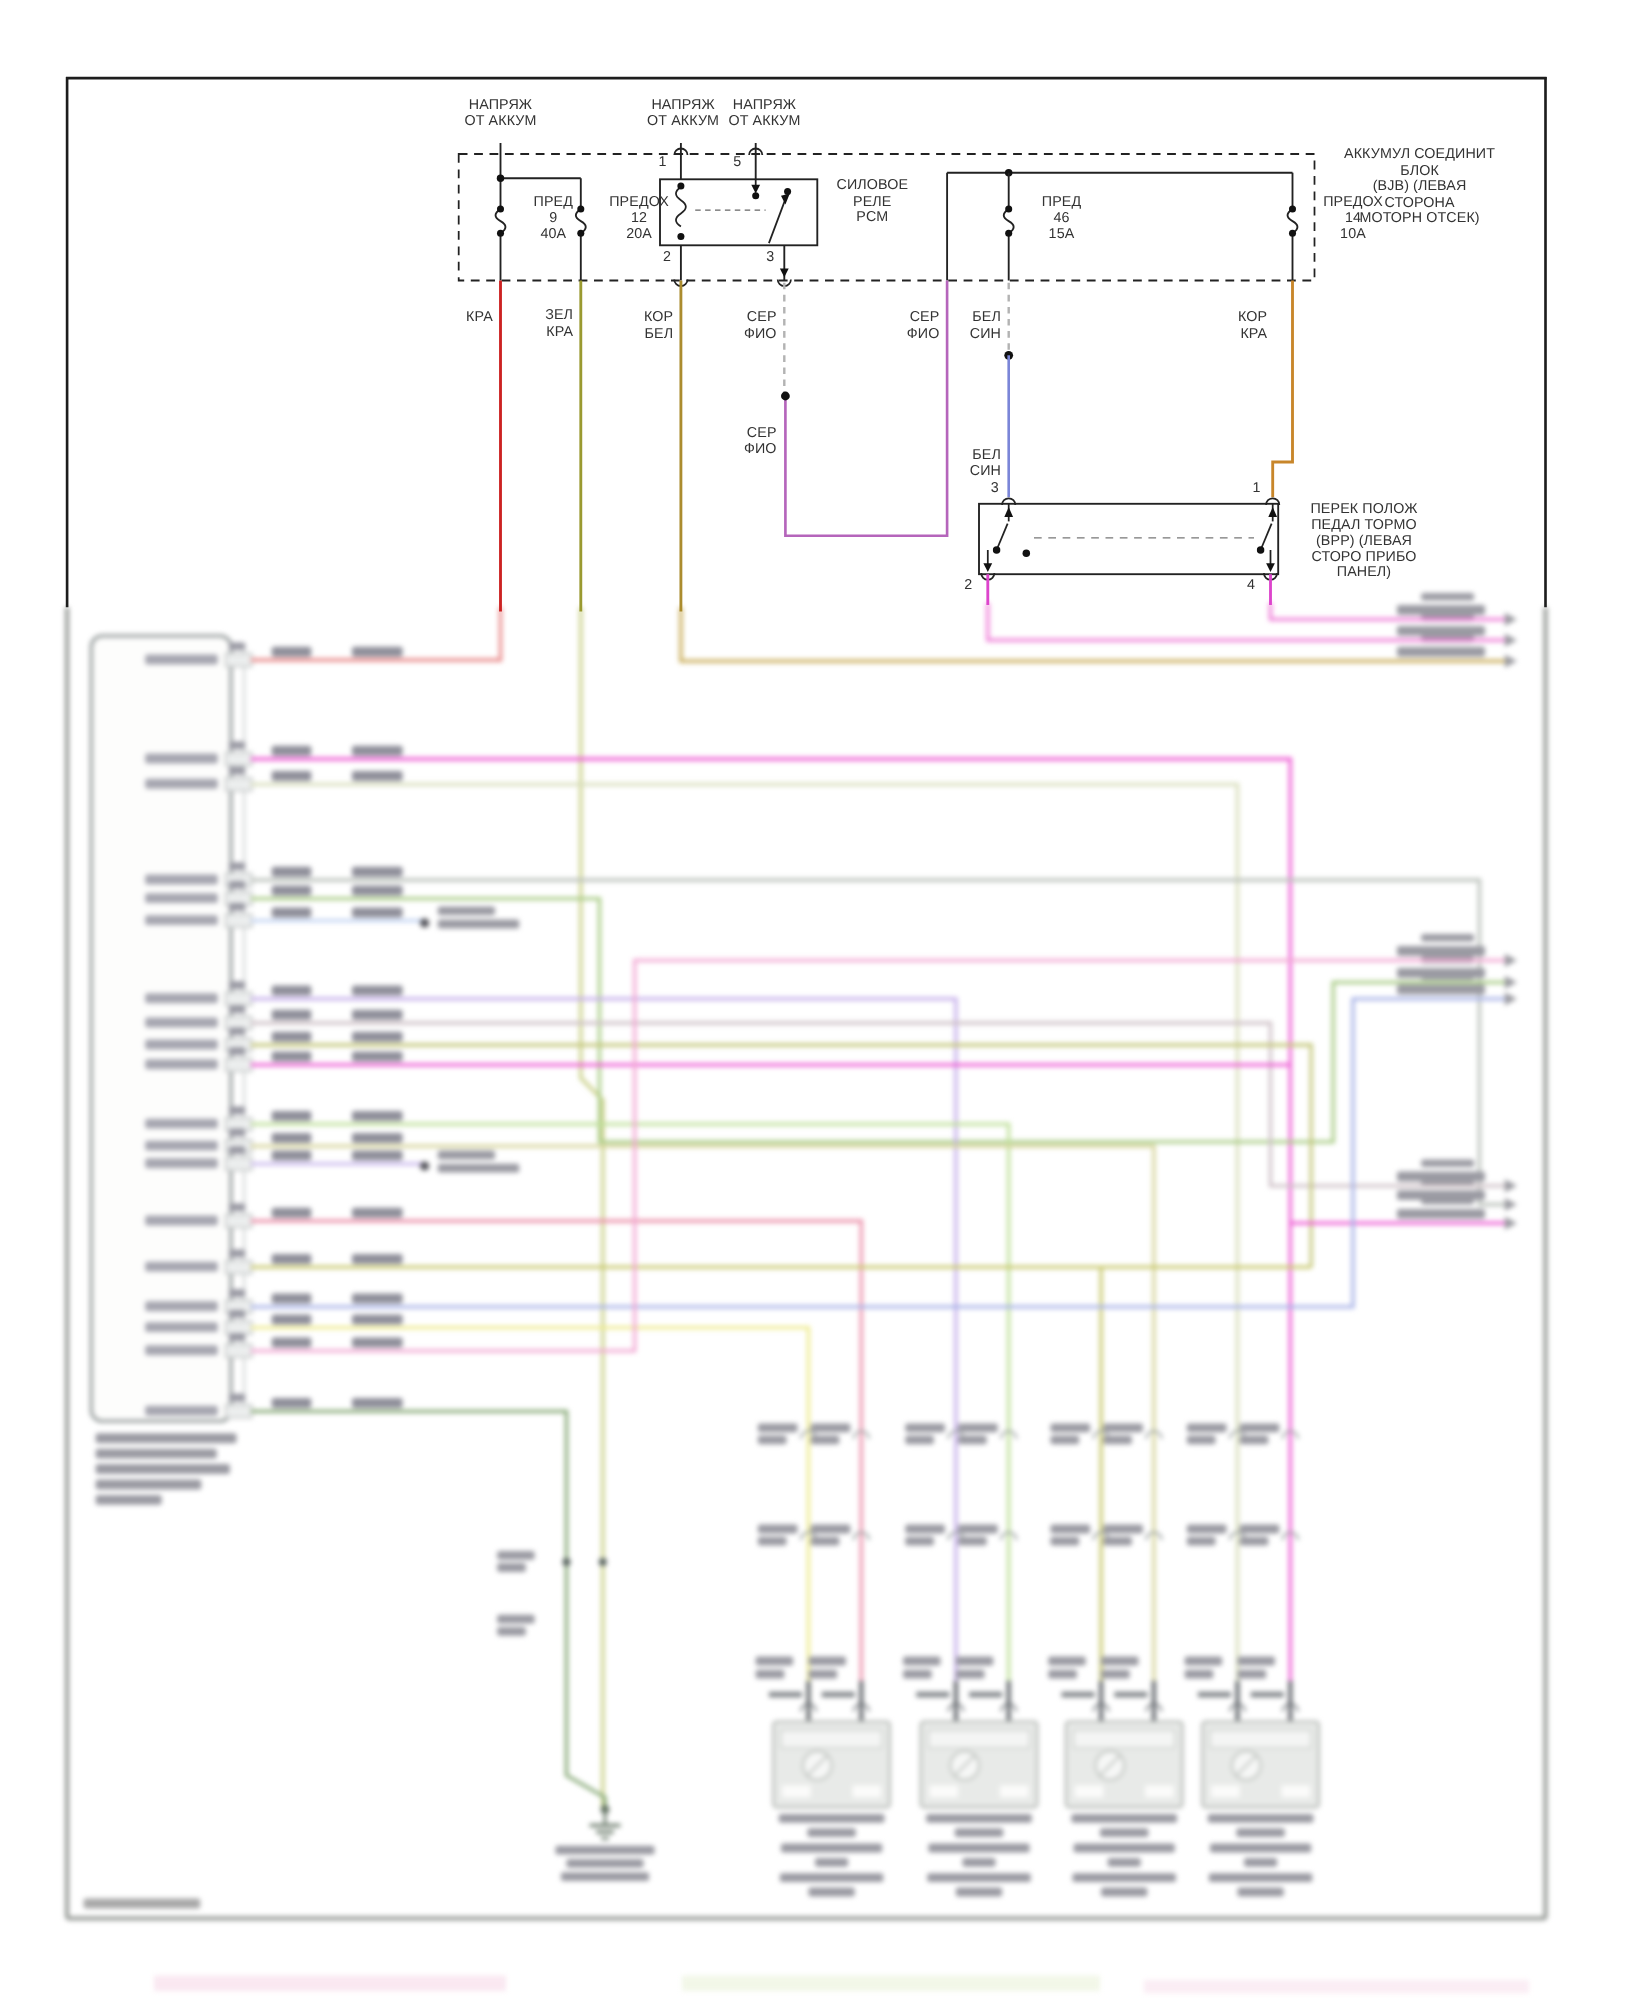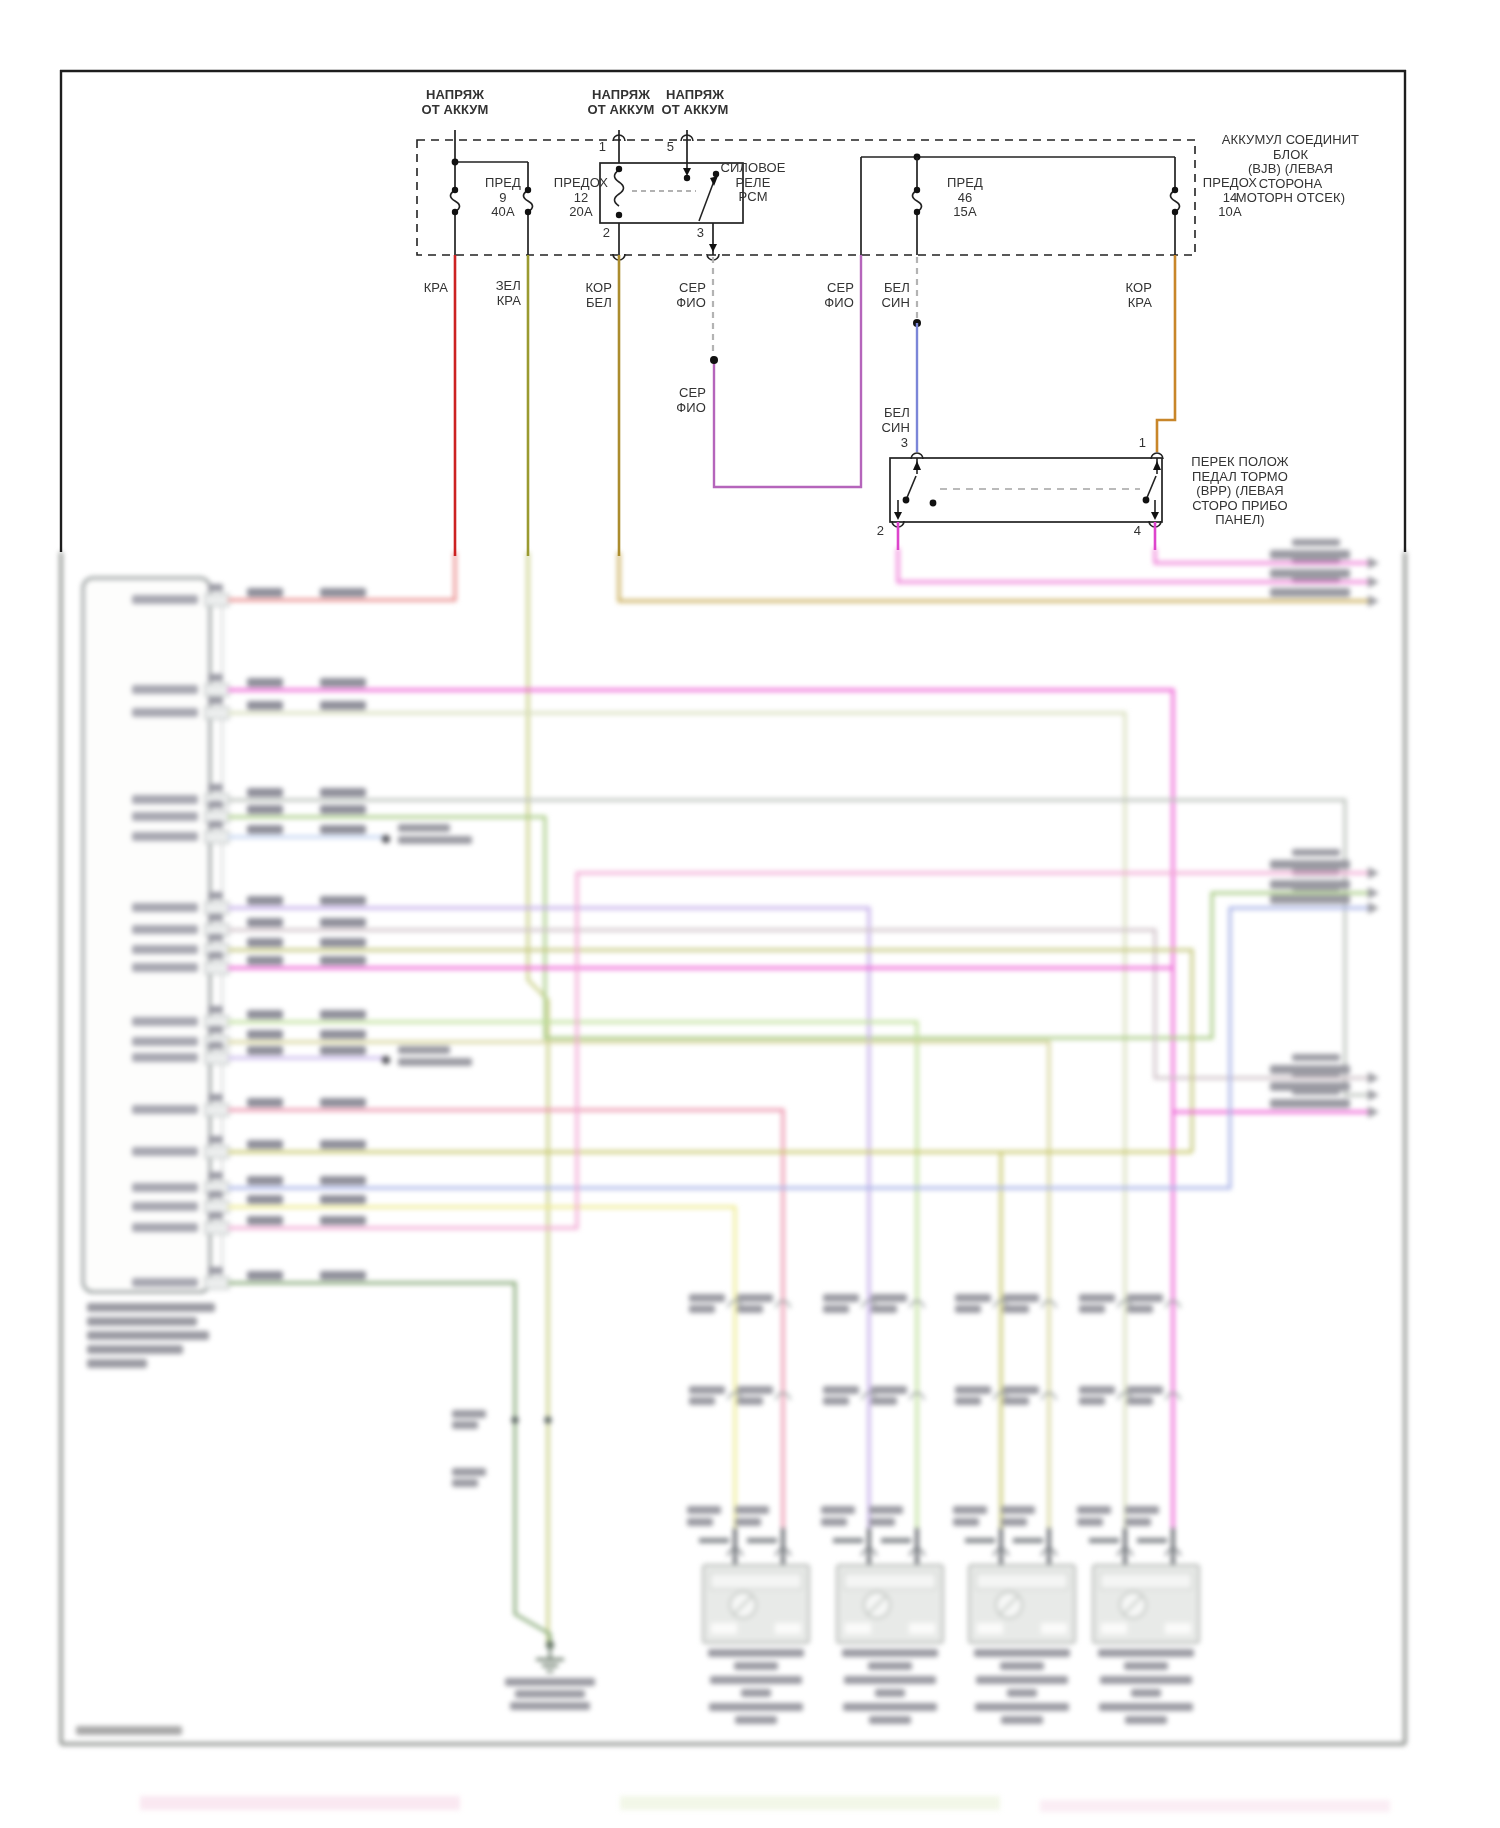--- a/index.html
+++ b/index.html
@@ -3,21 +3,21 @@
 <meta charset="utf-8">
 <style>
   html,body{margin:0;padding:0;background:#ffffff;}
   #stage{position:relative;width:1500px;height:1828px;background:#ffffff;overflow:hidden;
          font-family:"Liberation Sans",sans-serif;}
   svg{position:absolute;left:0;top:0;}
   .blurzone{position:absolute;left:0;top:0;width:1500px;height:1828px;filter:blur(2.4px);}
   .lbl{position:absolute;font:13px/14.6px "Liberation Sans",sans-serif;color:#333;
        white-space:pre-line;letter-spacing:.1px;text-align:center;}
   .ra{text-align:right;}
-  .ctr{text-align:center;font-weight:bold;}
+  .ctr{text-align:center;}
 </style>
 </head>
 <body>
 
 <div id="stage">
 
   <div class="blurzone">
     <svg id="lower-svg" width="1500" height="1828" viewBox="0 0 1500 1828">
         <path d="M61,552 V1744 M1405,552 V1744 M61,1744 H1405" stroke="#8f938f" stroke-width="3.5" fill="none"></path>
         <rect x="83" y="578" width="127" height="714" rx="10" fill="#fdfdfc" stroke="#9aa0a0" stroke-width="3"></rect>
@@ -463,21 +463,21 @@
 40А</div>
   <div class="lbl" style="left:541px;top:176px;width:80px">ПРЕДОХ
 12
 20А</div>
   <div class="lbl" style="left:930px;top:176px;width:70px">ПРЕД
 46
 15А</div>
   <div class="lbl" style="left:1188px;top:176px;width:84px">ПРЕДОХ
 14
 10А</div>
-  <div class="lbl" style="left:708px;top:161px;width:90px">СИЛОВОЕ
+  <div class="lbl" style="left:748px;top:161px;width:90px">СИЛОВОЕ
 РЕЛЕ
 PCM</div>
   <div class="lbl" style="left:1203px;top:133px;width:175px">АККУМУЛ СОЕДИНИТ
 БЛОК
 (BJB) (ЛЕВАЯ
 СТОРОНА
 МОТОРН ОТСЕК)</div>
   <div class="lbl ra" style="left:584px;top:226px;width:26px">2</div>
   <div class="lbl ra" style="left:678px;top:226px;width:26px">3</div>
   <div class="lbl ra" style="left:398px;top:281px;width:50px">КРА</div>

